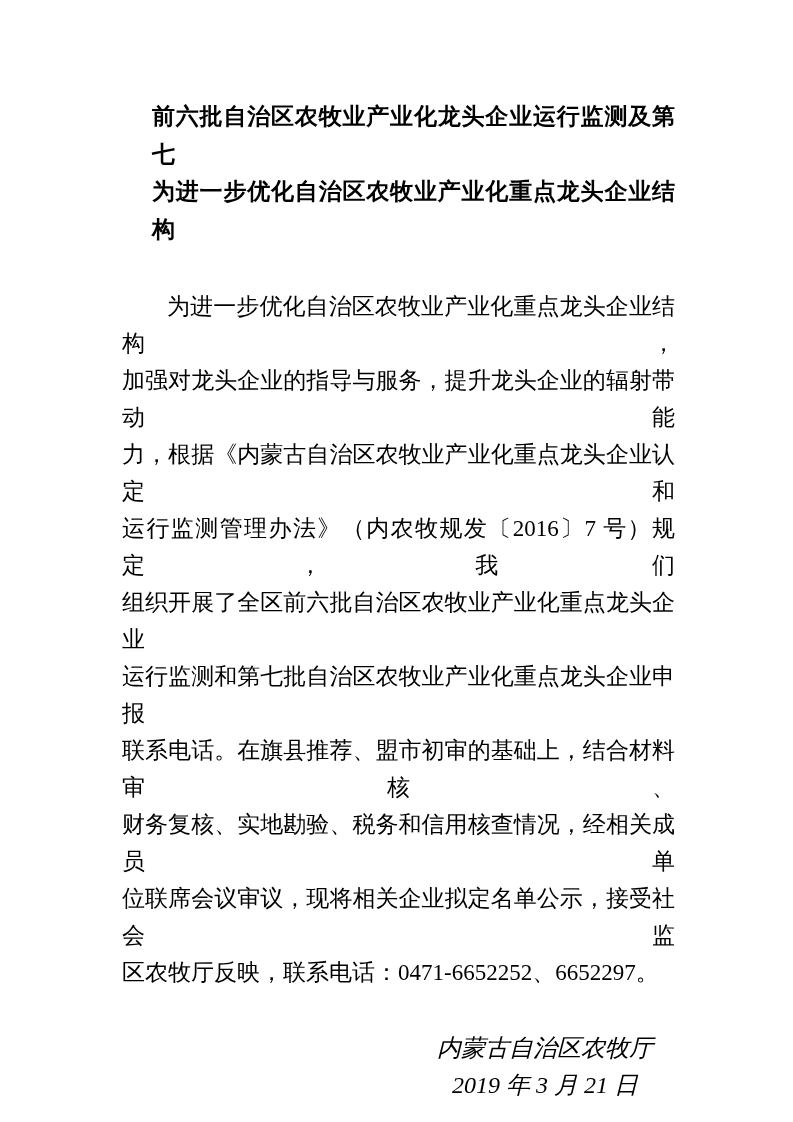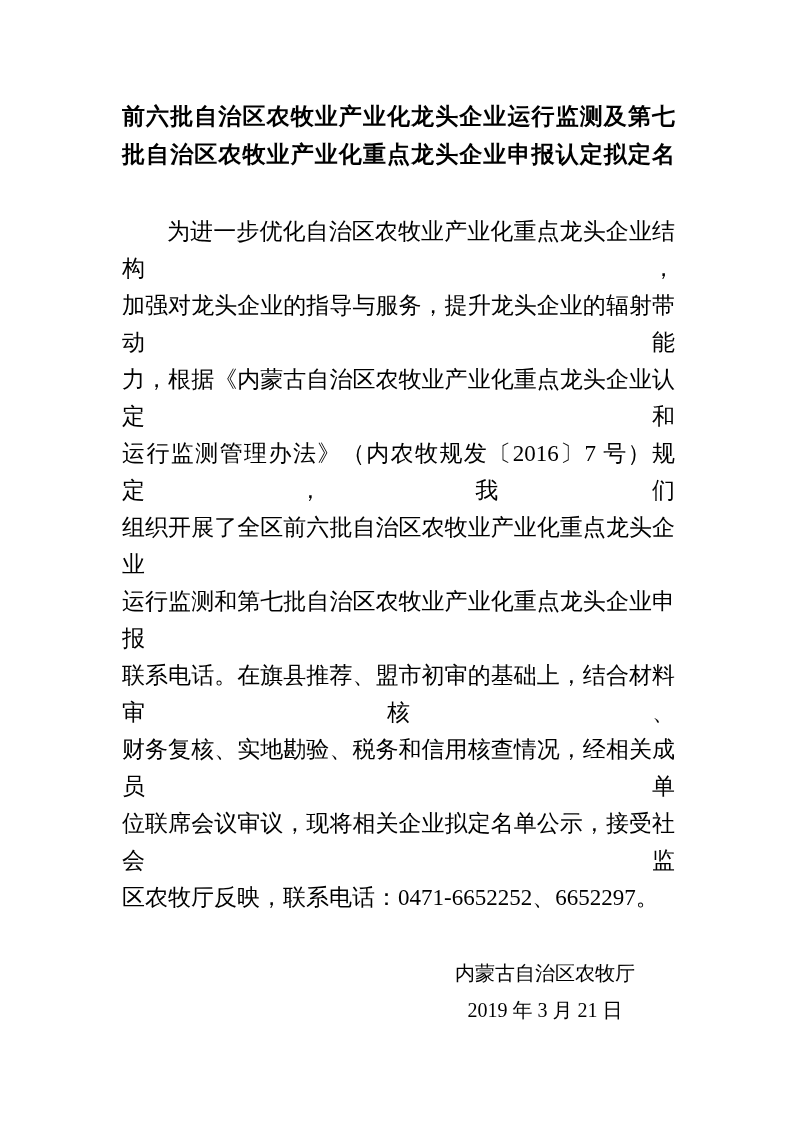--- a/index.html
+++ b/index.html
@@ -24,20 +24,21 @@
   .title-block {
     margin-top: 98px;
   }
   .title-line {
     font-family: "Liberation Sans", sans-serif;
     font-weight: 700;
     font-size: 23px;
     line-height: 37.5px;
     color: #000000;
     white-space: normal;
+    margin-left: 30px;
   }
   .title-line.fill {
     text-align: justify;
     text-align-last: justify;
   }
   .title-line.center {
     text-align: center;
   }
   
   .body-block {
@@ -62,34 +63,35 @@
   
   .sign-block {
     margin-top: 39px;
     margin-left: auto;
     margin-right: 0;
     width: 260px;
     text-align: center;
   }
   .sign-line {
     font-family: "Liberation Serif", serif;
-    font-size: 20px;
+    font-size: 24px;
     line-height: 37px;
     color: #000000;
+    font-style: italic;
   }
 </style>
 </head>
 <body>
 
 <div class="page">
   <div class="content">
 
     <div class="title-block">
       <div class="title-line fill">前六批自治区农牧业产业化龙头企业运行监测及第七</div>
-      <div class="title-line fill">批自治区农牧业产业化重点龙头企业申报认定拟定名</div>
+      <div class="title-line fill">为进一步优化自治区农牧业产业化重点龙头企业结构</div>
     </div>
 
     <div class="body-block">
       <div class="body-line indent">为进一步优化自治区农牧业产业化重点龙头企业结构，</div>
       <div class="body-line">加强对龙头企业的指导与服务，提升龙头企业的辐射带动能</div>
       <div class="body-line">力，根据《内蒙古自治区农牧业产业化重点龙头企业认定和</div>
       <div class="body-line">运行监测管理办法》（内农牧规发〔2016〕7 号）规定，我们</div>
       <div class="body-line">组织开展了全区前六批自治区农牧业产业化重点龙头企业</div>
       <div class="body-line">运行监测和第七批自治区农牧业产业化重点龙头企业申报</div>
       <div class="body-line">联系电话。在旗县推荐、盟市初审的基础上，结合材料审核、</div>

